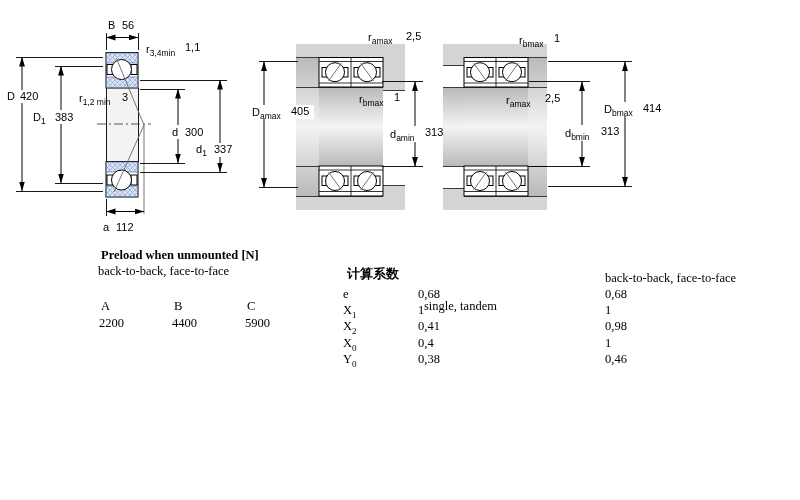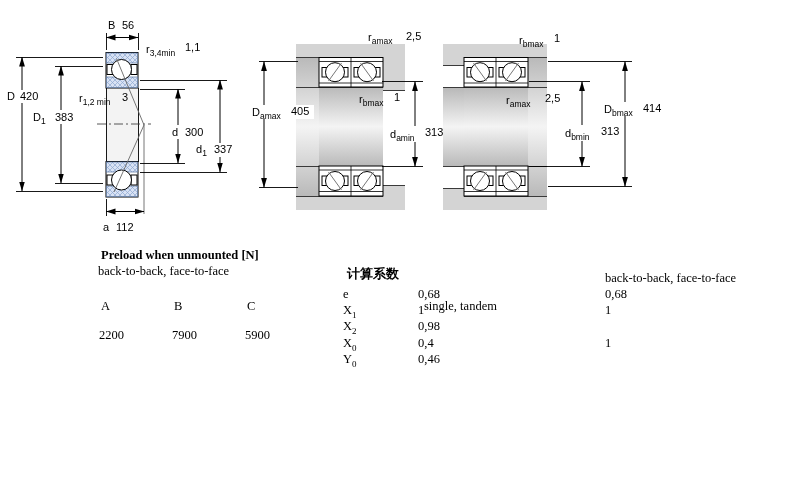--- a/index.html
+++ b/index.html
@@ -19,21 +19,21 @@
   .race{stroke:#000;stroke-width:0.8;}
   .ball{fill:#ffffff;stroke:#000;stroke-width:1;}
   .cage{fill:#ffffff;stroke:#000;stroke-width:1;}
   .hatchband{fill:url(#hatch);stroke:#5874a0;stroke-width:0.7;}
 
   .preload{position:absolute;left:98px;top:248px;font-size:12.5px;}
   .p-title{font-weight:bold;margin-left:3px;white-space:nowrap;}
   .p-sub{margin-top:1px;white-space:nowrap;}
   .p-row{display:flex;margin-left:3px;}
   .p-cols{margin-top:20px;}
-  .p-vals{margin-top:14px;margin-left:1px;}
+  .p-vals{margin-top:2px;margin-left:1px;}
   .p-cell{width:73px;}
 
   .factors{position:absolute;left:343px;top:244px;width:430px;font-size:12.5px;}
   .f-title{position:absolute;left:4px;top:21px;font-weight:bold;font-size:13px;
            font-family:"Liberation Sans", sans-serif;}
   .f-head1{position:absolute;left:81px;top:27px;white-space:nowrap;margin-top:28px;}
   .f-head2{position:absolute;left:262px;top:27px;white-space:nowrap;}
   .f-rows{position:absolute;left:0;top:43px;}
   .f-row{display:flex;height:16.2px;}
   .f-sym{width:75px;}
@@ -301,21 +301,21 @@
 <div class="preload">
   <div class="p-title">Preload when unmounted [N]</div>
   <div class="p-sub">back-to-back, face-to-face</div>
   <div class="p-row p-cols">
     <span class="p-cell">A</span>
     <span class="p-cell">B</span>
     <span class="p-cell">C</span>
   </div>
   <div class="p-row p-vals">
     <span class="p-cell">2200</span>
-    <span class="p-cell">7900</span>
+    <span class="p-cell">4400</span>
     <span class="p-cell">5900</span>
   </div>
 </div>
 
 <div class="factors">
   <div class="f-title">计算系数</div>
   <div class="f-head1">single, tandem</div>
   <div class="f-head2">back-to-back, face-to-face</div>
   <div class="f-rows">
     <div class="f-row">
@@ -323,27 +323,29 @@
       <span class="f-v1">0,68</span>
       <span class="f-v2">0,68</span>
     </div>
     <div class="f-row">
       <span class="f-sym"><span>X</span><sub>1</sub></span>
       <span class="f-v1">1</span>
       <span class="f-v2">1</span>
     </div>
     <div class="f-row">
       <span class="f-sym"><span>X</span><sub>2</sub></span>
+      <span class="f-v1">0,41</span>
       <span class="f-v2">0,98</span>
     </div>
     <div class="f-row">
       <span class="f-sym"><span>X</span><sub>0</sub></span>
       <span class="f-v1">0,4</span>
       <span class="f-v2">1</span>
     </div>
     <div class="f-row">
       <span class="f-sym"><span>Y</span><sub>0</sub></span>
+      <span class="f-v1">0,38</span>
       <span class="f-v2">0,46</span>
     </div>
   </div>
 </div>
 
 </div>
 
 </body></html>

